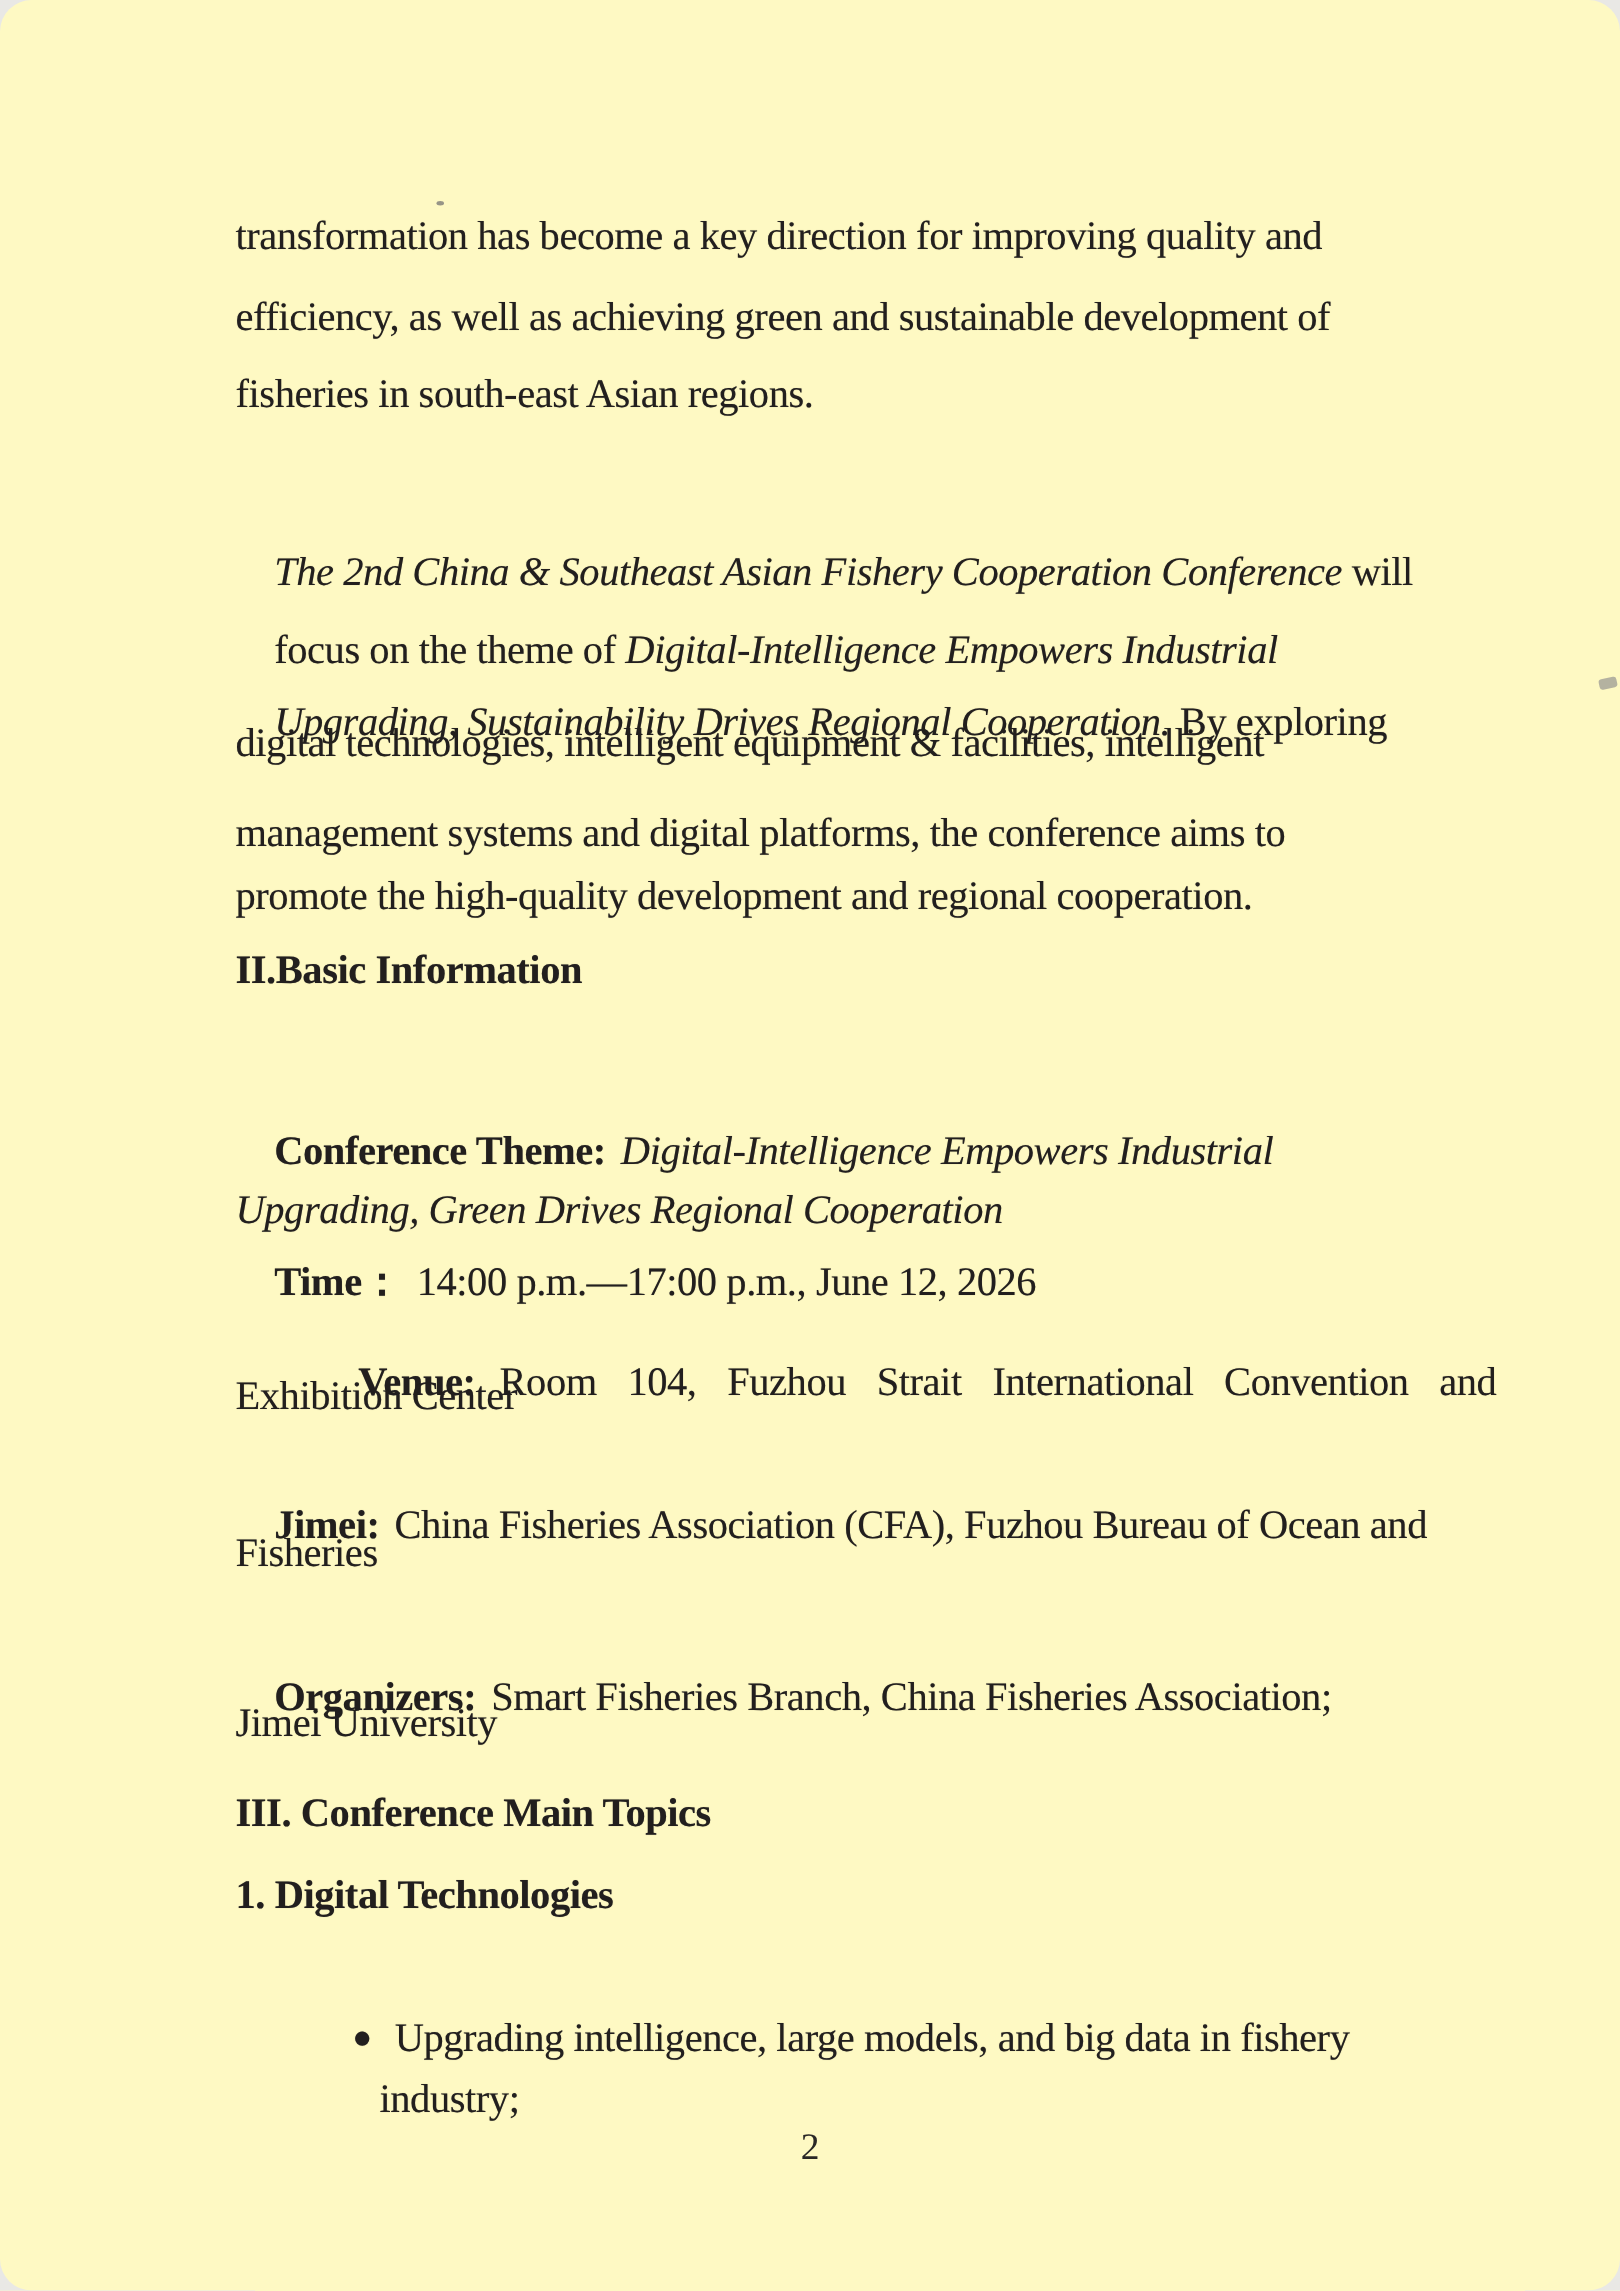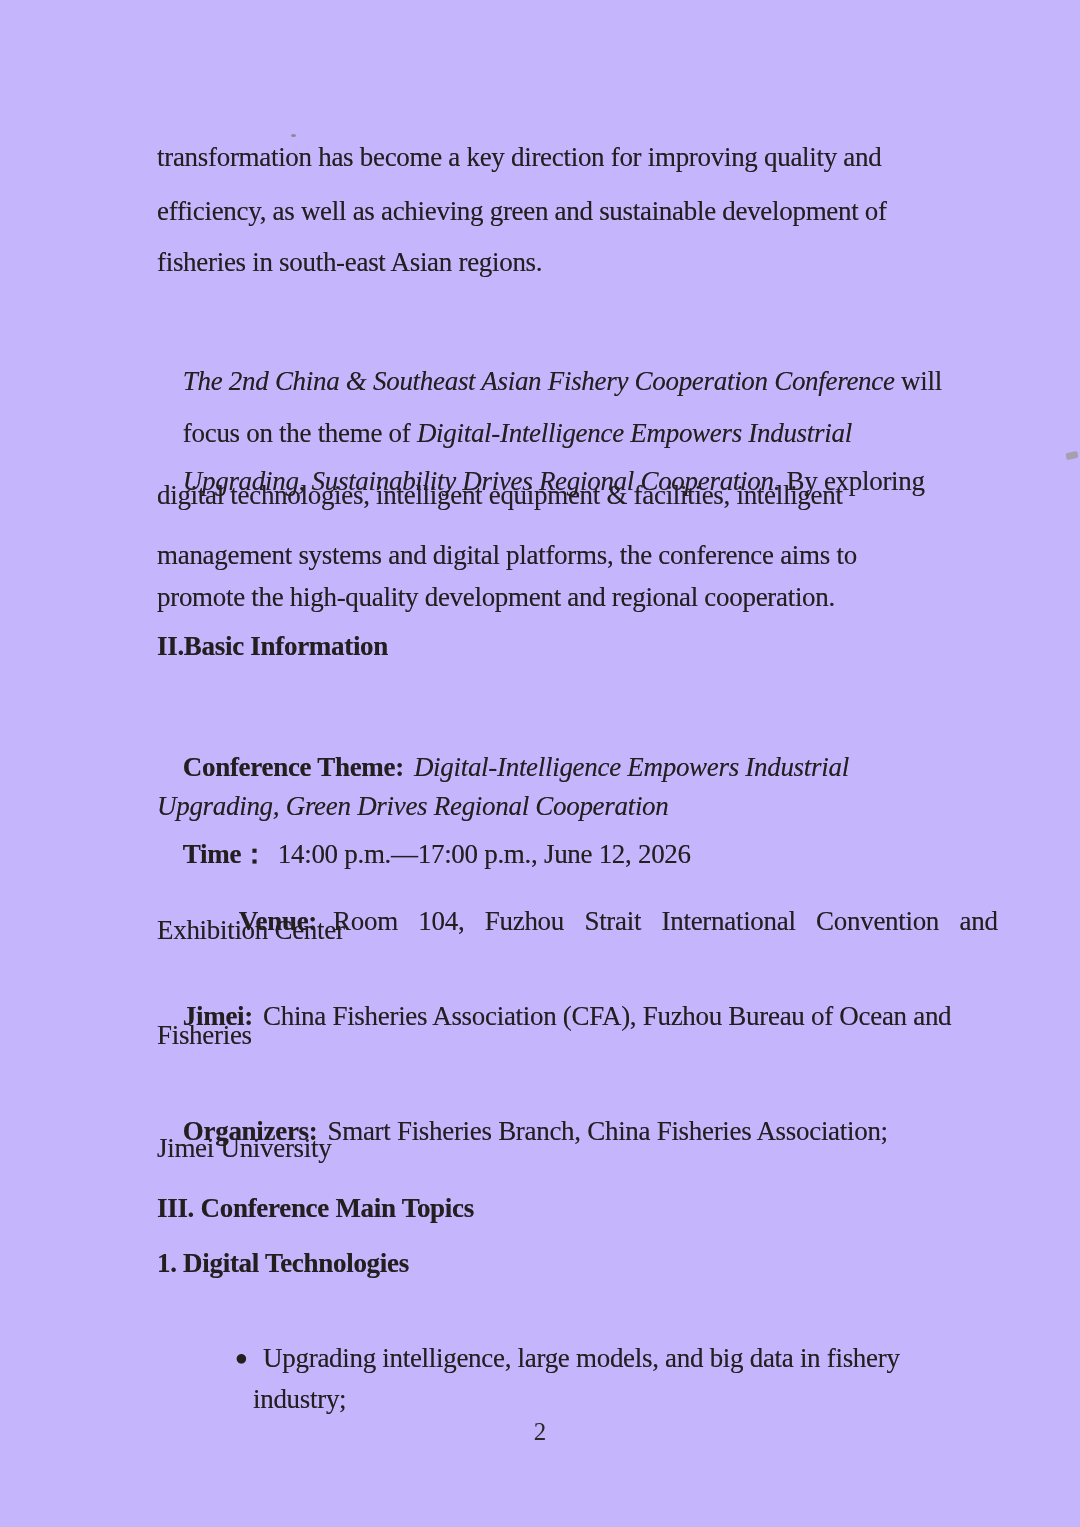--- a/index.html
+++ b/index.html
@@ -1,23 +1,24 @@
 <!DOCTYPE html>
 <html><head>
 <meta charset="utf-8">
 <style>
   html,body{margin:0;padding:0;background:#e9e8e5;}
   .page{
     position:relative;
     width:1080px;
     height:1527px;
-    background:#c4b5fd;
+    background:#fef9c3;
     font-family:"Liberation Serif","DejaVu Serif",serif;
     color:#221f1e;
     overflow:hidden;
+    border-radius:21px;
   }
   .line{
     position:absolute;
     left:157px;
     height:38px;
     line-height:38px;
     font-size:27px;
     letter-spacing:-0.3px;
     white-space:pre;
     text-shadow:0 0 0.5px rgba(25,25,25,0.45);

